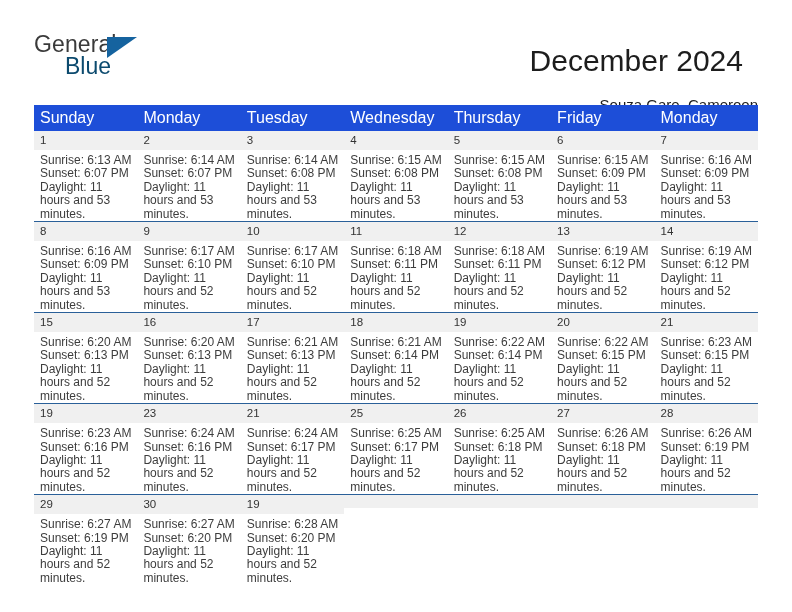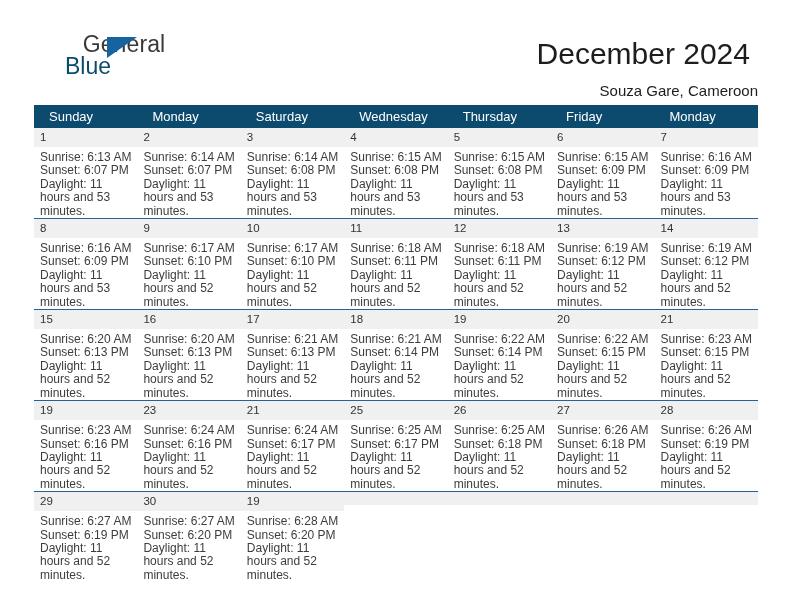--- a/index.html
+++ b/index.html
@@ -28,21 +28,20 @@
     top: 28px;
     right: 34px;
     height: 70px;
   }
   .logo {
     position: absolute;
     left: 0;
     top: 4px;
     width: 180px;
     height: 56px;
-    text-align: center;
   }
   .logo-general {
     font-size: 23px;
     color: #3a3a3a;
     letter-spacing: 0.1px;
     line-height: 25px;
     font-family: "Liberation Sans", sans-serif;
   }
   .logo-blue-row {
     position: relative;
@@ -72,46 +71,46 @@
     right: 0;
     top: 0;
     text-align: right;
   }
   .month-title {
     font-size: 30px;
     color: #1d1d1d;
     line-height: 36px;
     white-space: nowrap;
     font-weight: normal;
-    margin: 8px;
+    margin: 15px;
   }
   .location {
     font-size: 15px;
     color: #1d1d1d;
     line-height: 22px;
     margin-top: 6px;
     white-space: nowrap;
   }
 
   
   .calendar {
     position: absolute;
     left: 34px;
     top: 105px;
     width: 724px;
     border-collapse: collapse;
     table-layout: fixed;
   }
   .calendar th {
-    background: #0c4a6e;
+    background: #1d4ed8;
     color: #ffffff;
     font-weight: normal;
-    font-size: 13px;
+    font-size: 16px;
     text-align: left;
-    padding: 4px 0 4px 15px;
+    padding: 4px 0 4px 6px;
     height: 12px;
     border: none;
   }
   .calendar td {
     vertical-align: top;
     padding: 0;
     border: none;
     border-top: 1.4px solid #2a6099;
     height: 78px;
   }
@@ -164,21 +163,21 @@
       <div class="location">Souza Gare, Cameroon</div>
     </div>
 
   </div>
 
   <table class="calendar">
     <thead>
       <tr>
         <th>Sunday</th>
         <th>Monday</th>
-        <th>Saturday</th>
+        <th>Tuesday</th>
         <th>Wednesday</th>
         <th>Thursday</th>
         <th>Friday</th>
         <th>Monday</th>
       </tr>
     </thead>
     <tbody>
         <tr class="week-row">
           <td>
             <div class="daynum">1</div>

